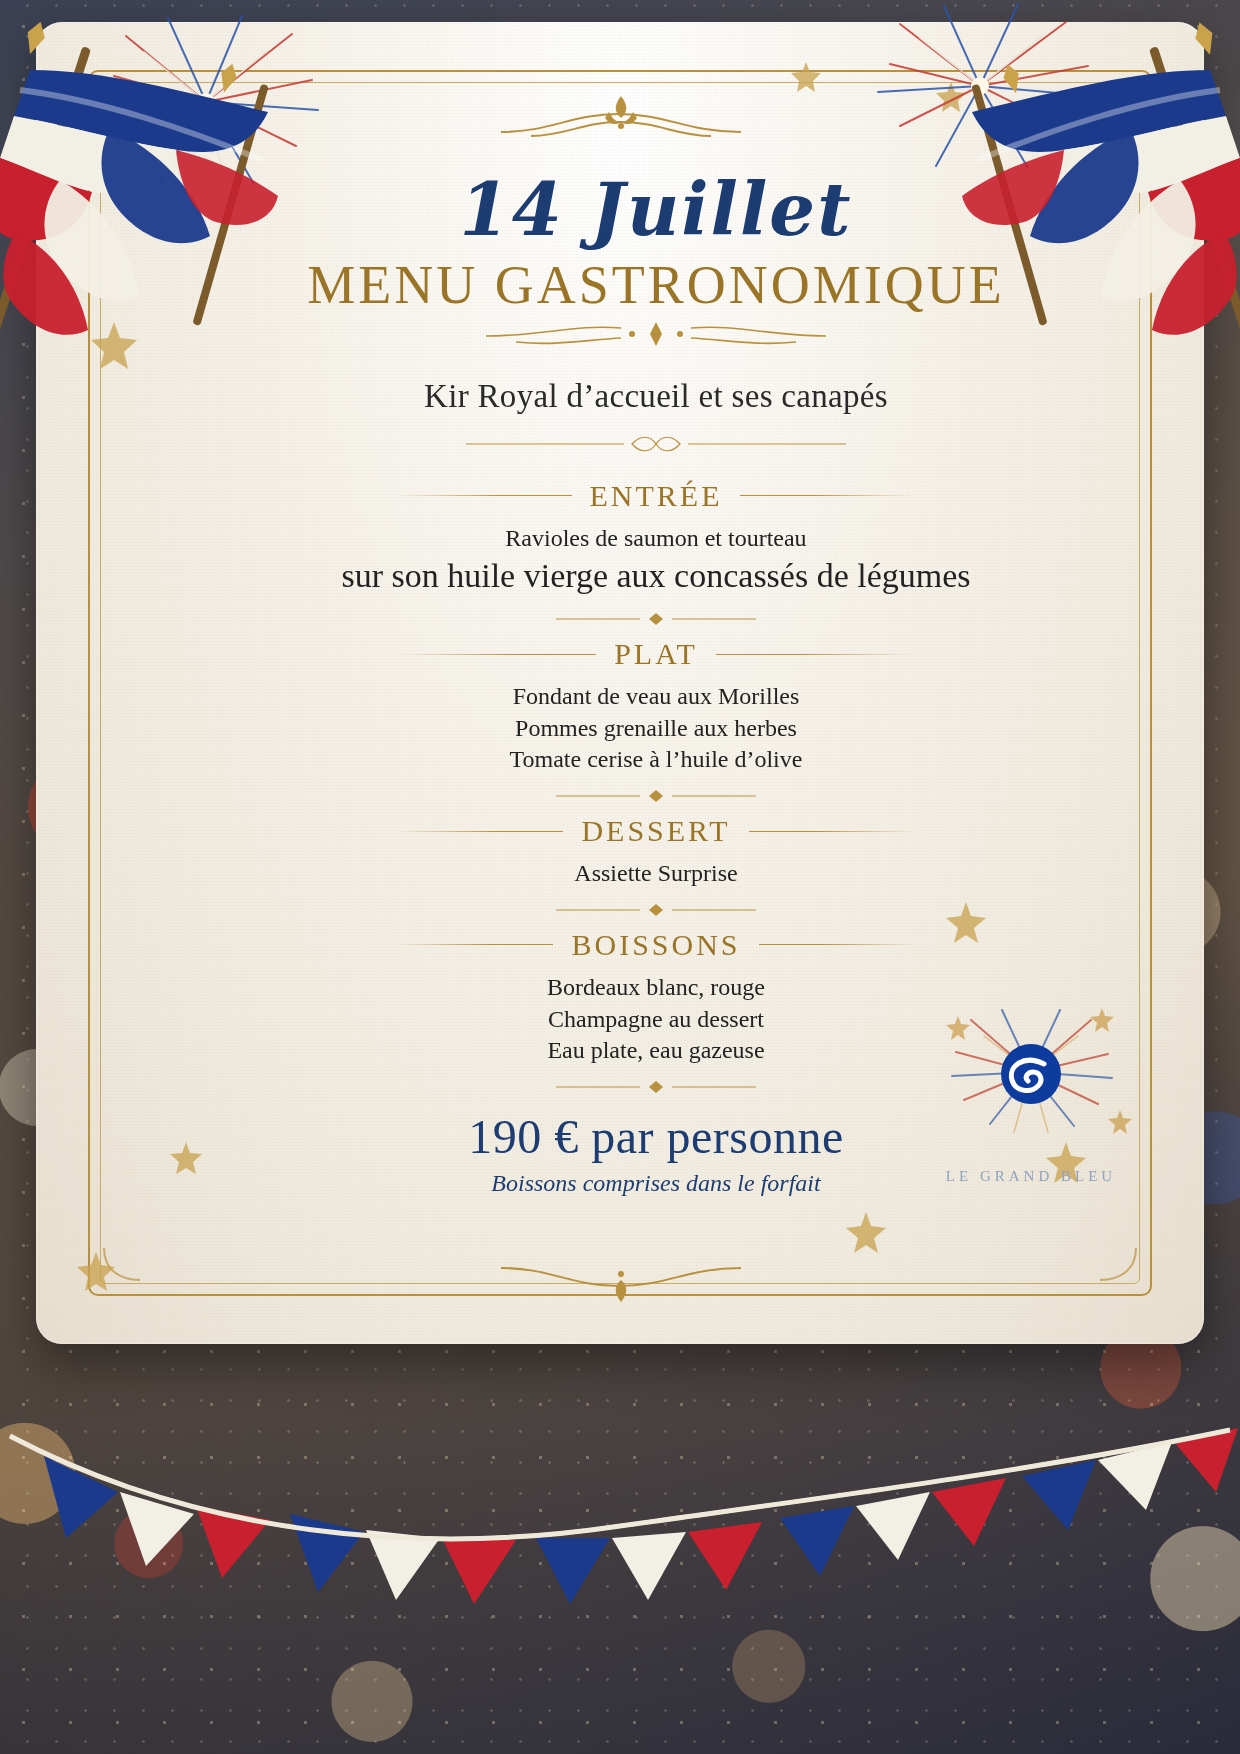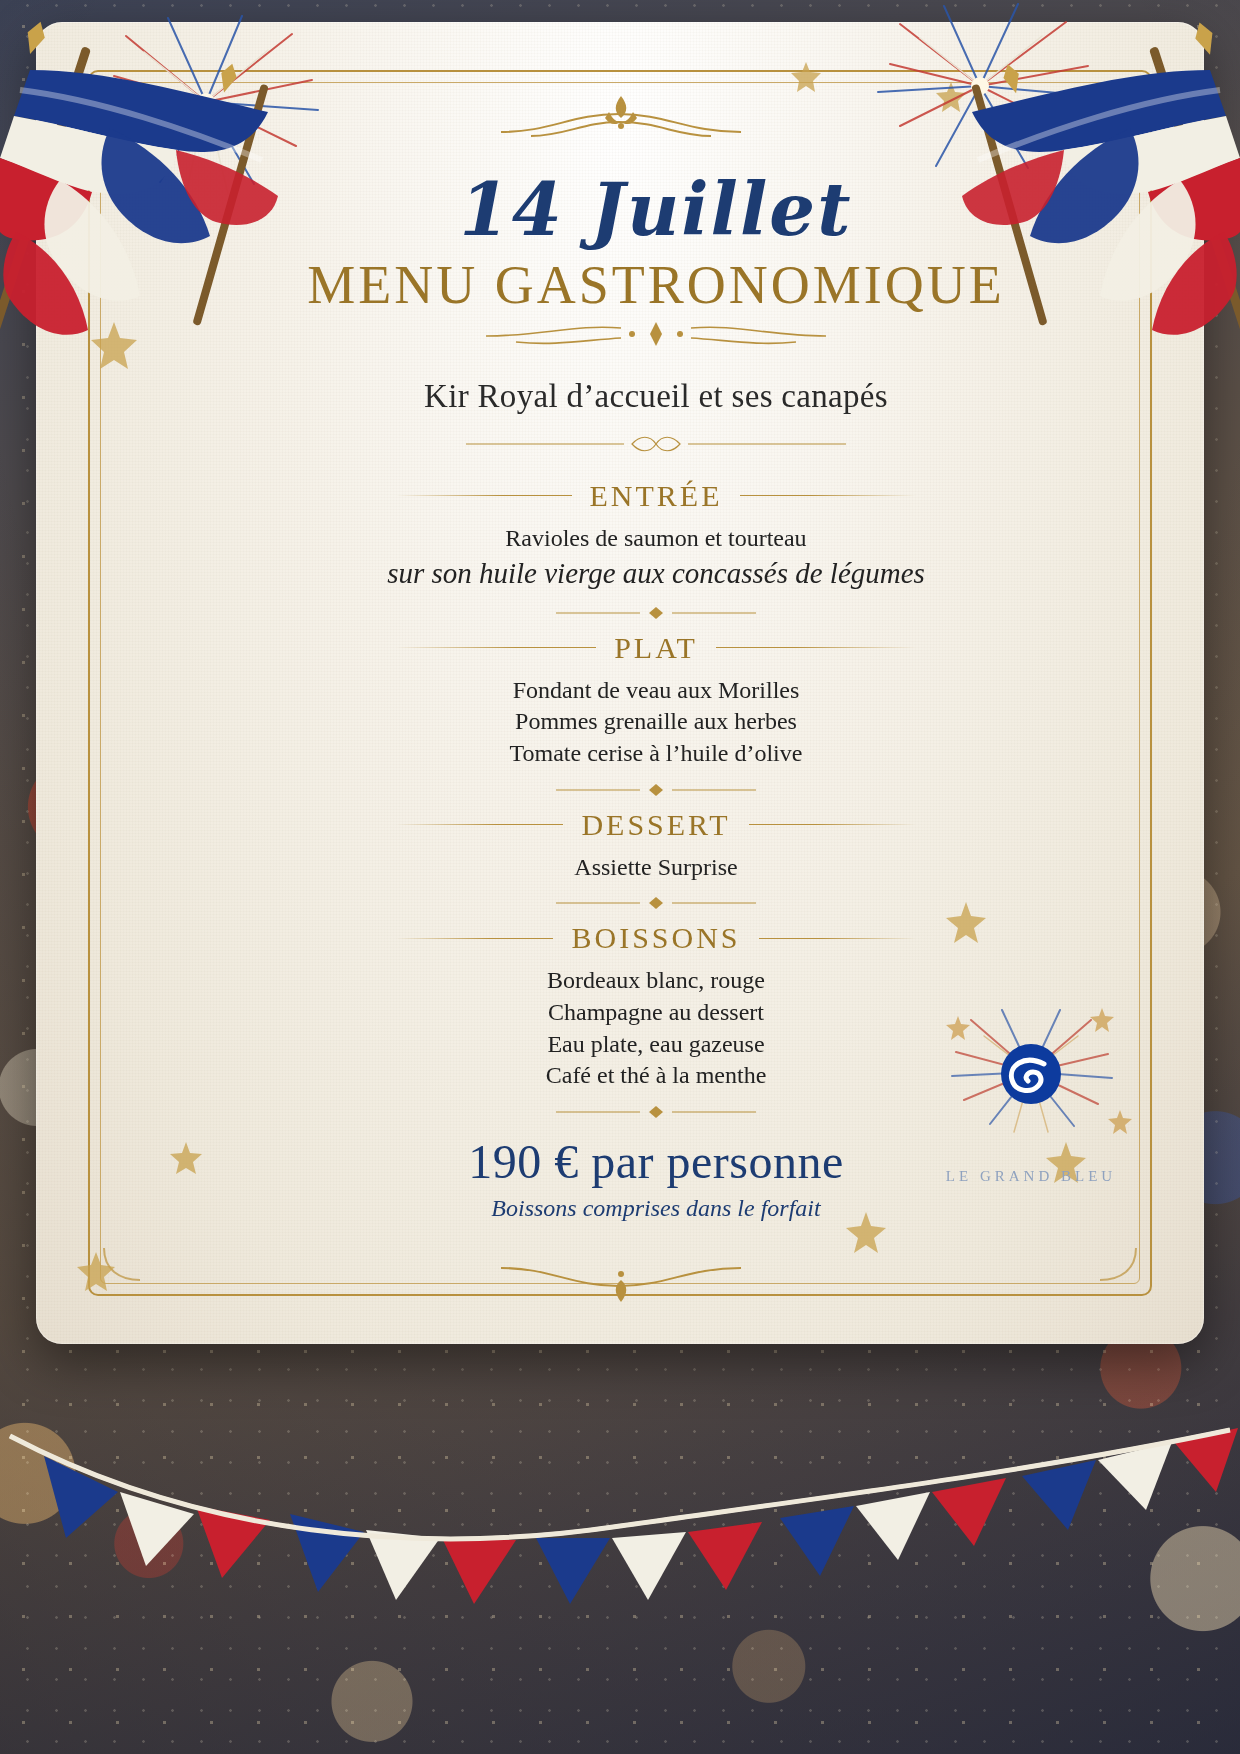--- a/index.html
+++ b/index.html
@@ -150,22 +150,21 @@
     white-space: nowrap;
   }
 
   .dish {
     font-size: 24px;
     color: #222;
     line-height: 1.32;
     margin: 0;
   }
   .dish.italic {
-    font-style: italic;
-    font-size: 29px;
+    font-size: 34px;
   }
   .dishes { margin: 2px 0 4px 0; }
 
   .diamond {
     margin: 12px auto 10px auto;
     width: 200px;
     color: #b8913f;
     display: block;
   }
 
@@ -384,21 +383,20 @@
       <div>
         <div class="section-head">
           <span class="rule"></span>
           <span class="section-title">BOISSONS</span>
           <span class="rule right"></span>
         </div>
         <div class="dishes">
           <p class="dish">Bordeaux blanc, rouge</p>
           <p class="dish">Champagne au dessert</p>
           <p class="dish">Eau plate, eau gazeuse</p>
-          <p class="dish">Café et thé à la menthe</p>
         </div>
       </div>
 
       <svg class="diamond" viewBox="0 0 200 16">
         <g stroke="#b8913f" stroke-width="1.1" fill="none">
             <path d="M0 8 H84"></path>
             <path d="M116 8 H200"></path>
           </g>
         <path d="M100 2 l7 6 -7 6 -7-6z" fill="#b8913f"></path>
       </svg>

